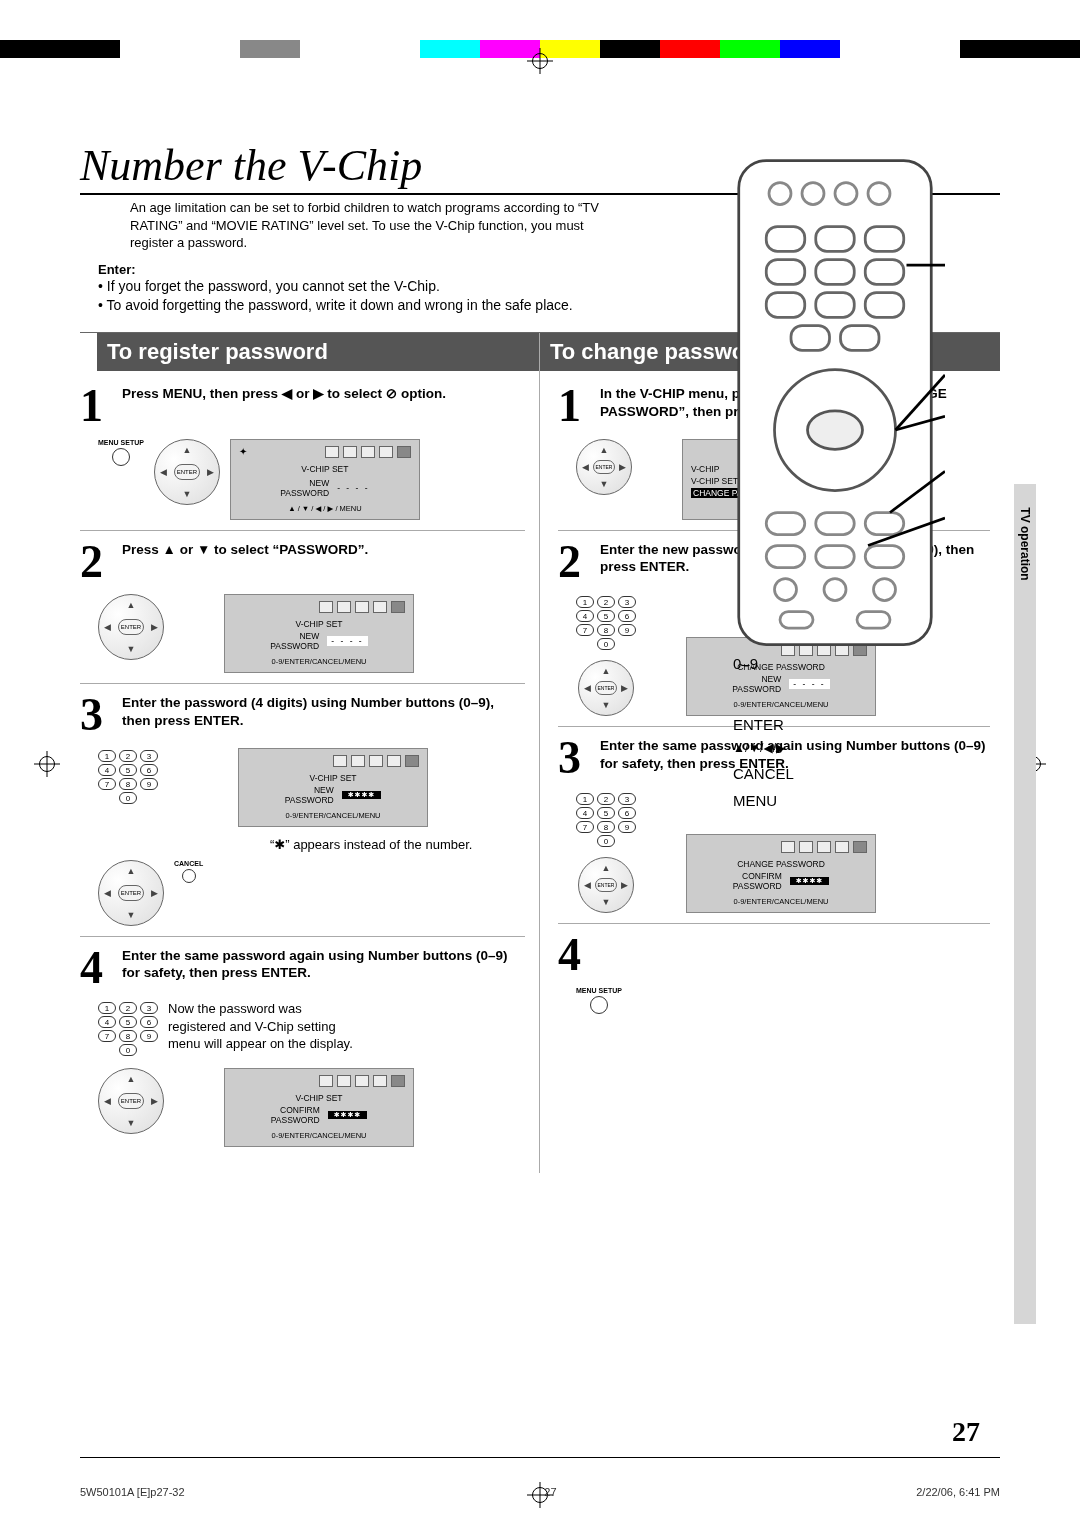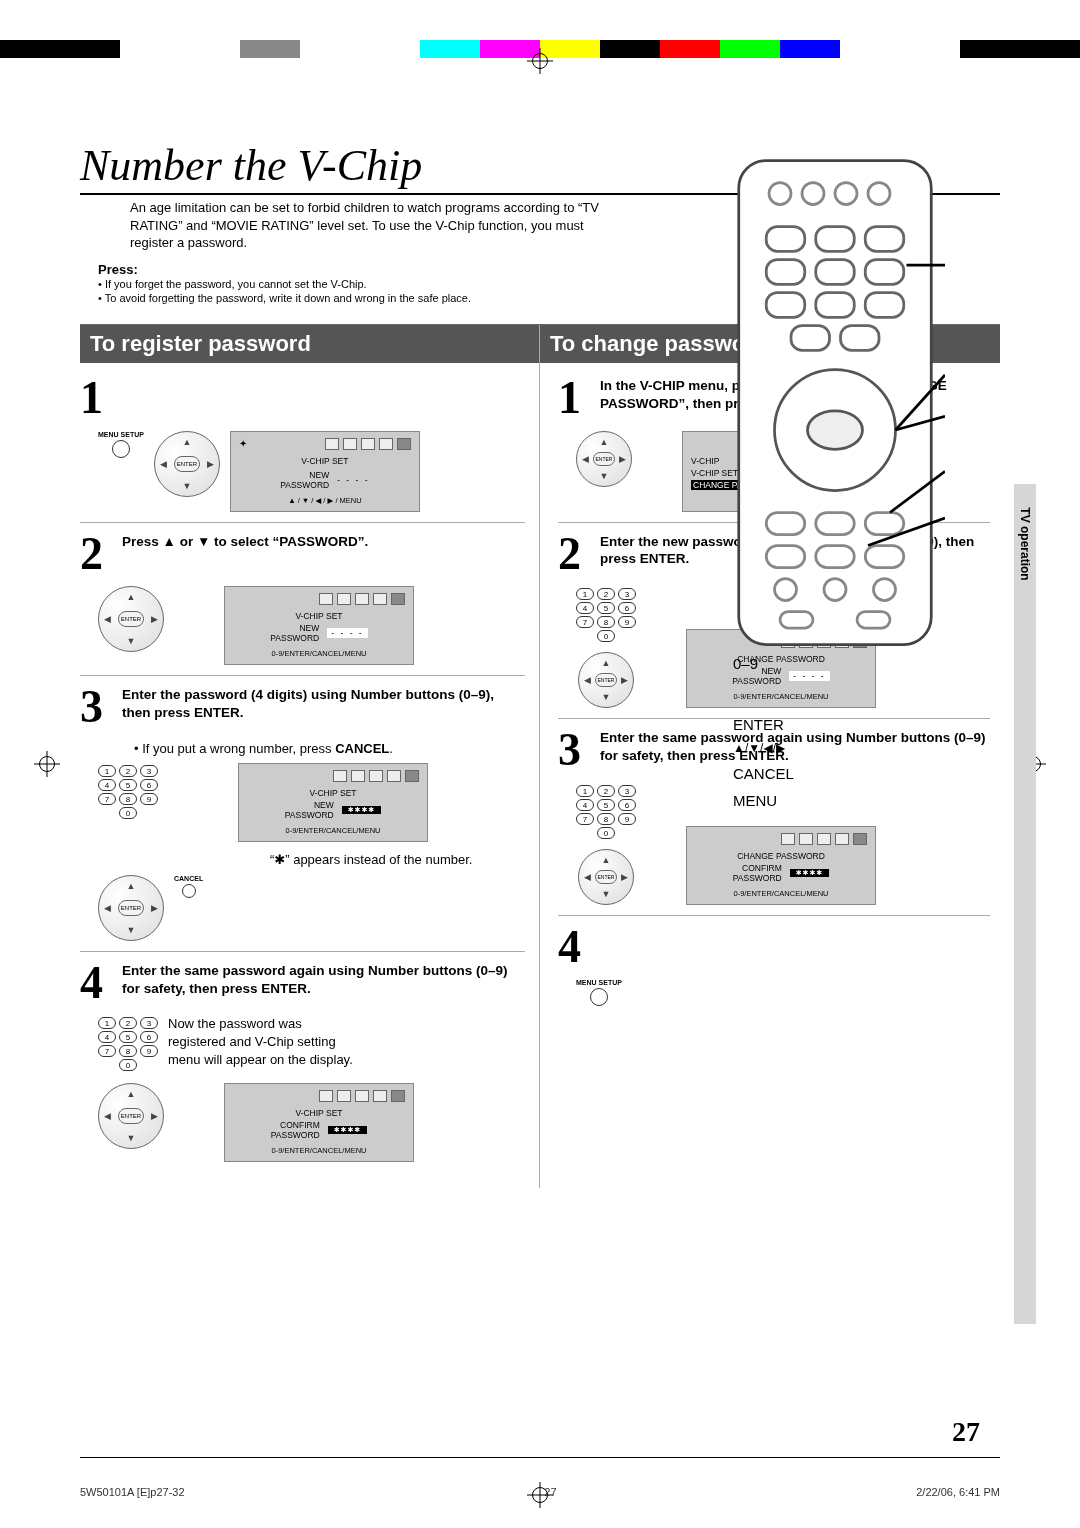--- a/index.html
+++ b/index.html
@@ -14,35 +14,35 @@
   .crosshair::after { top:50%; left:0; height:1px; width:100%; transform:translateY(-50%); }
   .crosshair .ring { position:absolute; left:50%; top:50%; width:16px; height:16px; border:1px solid #000; border-radius:50%; transform:translate(-50%,-50%); }
   .crosshair.top { top: 48px; left: 50%; transform: translateX(-50%); }
   .crosshair.bottom { bottom: 20px; left: 50%; transform: translateX(-50%); }
   .crosshair.left { left: 34px; top: 50%; transform: translateY(-50%); }
   .crosshair.right { right: 34px; top: 50%; transform: translateY(-50%); }
 
   .title { font-family: "Times New Roman", serif; font-style: italic; font-size: 44px; margin-top: 80px; }
   .intro { font-size: 13px; margin: 4px 0 8px 50px; max-width: 500px; line-height: 1.35; }
   .notes-label { font-weight: bold; margin-left: 18px; margin-top: 10px; }
-  .notes-list { margin-left: 18px; font-size: 11px; max-width: 480px; line-height: 1.35; }
+  .notes-list { margin-left: 18px; font-size: 14px; max-width: 480px; line-height: 1.35; }
   .notes-list li { list-style: none; }
   .notes-list li::before { content:"• "; }
 
   .remote-keys { position:absolute; top: 155px; right: 135px; width: 220px; }
   .remote-img { display:inline-block; vertical-align:top; }
   .remote-labels { display:inline-block; vertical-align:top; font-size: 15px; margin-left: 8px; line-height: 1.8; }
   .remote-labels div { white-space: nowrap; }
 
   .sections { display: flex; gap: 0; margin-top: 18px; border-top: 1px solid #666; }
   .col { width: 50%; padding: 0 10px 16px 10px; }
   .col.left { border-right: 1px solid #aaa; padding-right: 14px; padding-left: 0; }
   .col.right { padding-left: 18px; }
   .section-heading { background: #555; color: #fff; font-size: 22px; font-weight: bold; padding: 6px 10px; margin: 0 -10px 14px -10px; }
-  .col.left .section-heading { margin-left: 0; margin-right: -14px; }
+  .col.left .section-heading { margin-left: 17px; margin-right: -14px; }
   .col.right .section-heading { margin-left: -18px; margin-right: -10px; }
 
   .step { display:flex; gap: 8px; margin-bottom: 12px; }
   .stepnum { font-size: 46px; font-weight: bold; font-family: "Times New Roman", serif; line-height: 0.9; min-width: 34px; }
   .steptext { font-size: 13.5px; font-weight: bold; line-height: 1.3; }
   .substep { font-size: 13px; font-weight: normal; margin: 6px 0 6px 54px; line-height: 1.35; }
   .substep .bold { font-weight: bold; }
   .divider { border: none; border-top: 1px solid #aaa; margin: 6px 0 10px 0; }
 
   .graphics-row { display:flex; align-items:flex-start; gap: 10px; margin: 6px 0 10px 18px; }
@@ -136,21 +136,21 @@
     </div>
 
   <div class="sidetab">
       <span>TV operation</span>
     </div>
   <div class="side-gray"></div>
 
   <div class="title">Number the V-Chip</div>
   <hr class="hr-below-title">
   <div class="intro">An age limitation can be set to forbid children to watch programs according to “TV RATING” and “MOVIE RATING” level set. To use the V-Chip function, you must register a password.</div>
-  <div class="notes-label">Press:</div>
+  <div class="notes-label">Enter:</div>
   <ul class="notes-list">
     <li>If you forget the password, you cannot set the V-Chip.</li>
     <li>To avoid forgetting the password, write it down and wrong in the safe place.</li>
   </ul>
 
   <div class="remote-keys">
     <svg class="remote-img" viewBox="0 0 80 180">
       <rect x="5" y="2" width="70" height="176" rx="10" fill="#fff" stroke="#444"></rect>
       <circle cx="20" cy="14" r="4" fill="none" stroke="#888"></circle>
         <circle cx="32" cy="14" r="4" fill="none" stroke="#888"></circle>
@@ -204,20 +204,21 @@
     </div>
   </div>
 
   <div class="sections">
 
     <div class="col left">
       <div class="section-heading">To register password</div>
 
       <div class="step">
           <div class="stepnum">1</div>
+        <div class="steptext">Press MENU, then press ◀ or ▶ to select ⊘ option.</div>
         </div>
       <div class="graphics-row">
         <div class="graphics-col">
           <div class="menu-btn"><span>MENU SETUP</span><div class="circle"></div></div>
         </div>
         <div class="navpad">
           <div class="arrow u">▲</div>
             <div class="arrow d">▼</div>
             <div class="arrow l">◀</div>
             <div class="arrow r">▶</div>
@@ -274,21 +275,20 @@
             </div>
           <div class="hint">0-9/ENTER/CANCEL/MENU</div>
         </div>
       </div>
       <hr class="divider">
 
       <div class="step">
           <div class="stepnum">3</div>
         <div class="steptext">Enter the password (4 digits) using Number buttons (0–9), then press ENTER.</div>
         </div>
-      <div class="substep">• <span>If you put a wrong number, press</span> <span class="bold">CANCEL</span>.</div>
       <div class="graphics-row">
         <div class="keypad">
           <div class="row">
               <div class="key">1</div>
               <div class="key">2</div>
               <div class="key">3</div>
             </div>
           <div class="row">
               <div class="key">4</div>
               <div class="key">5</div>

